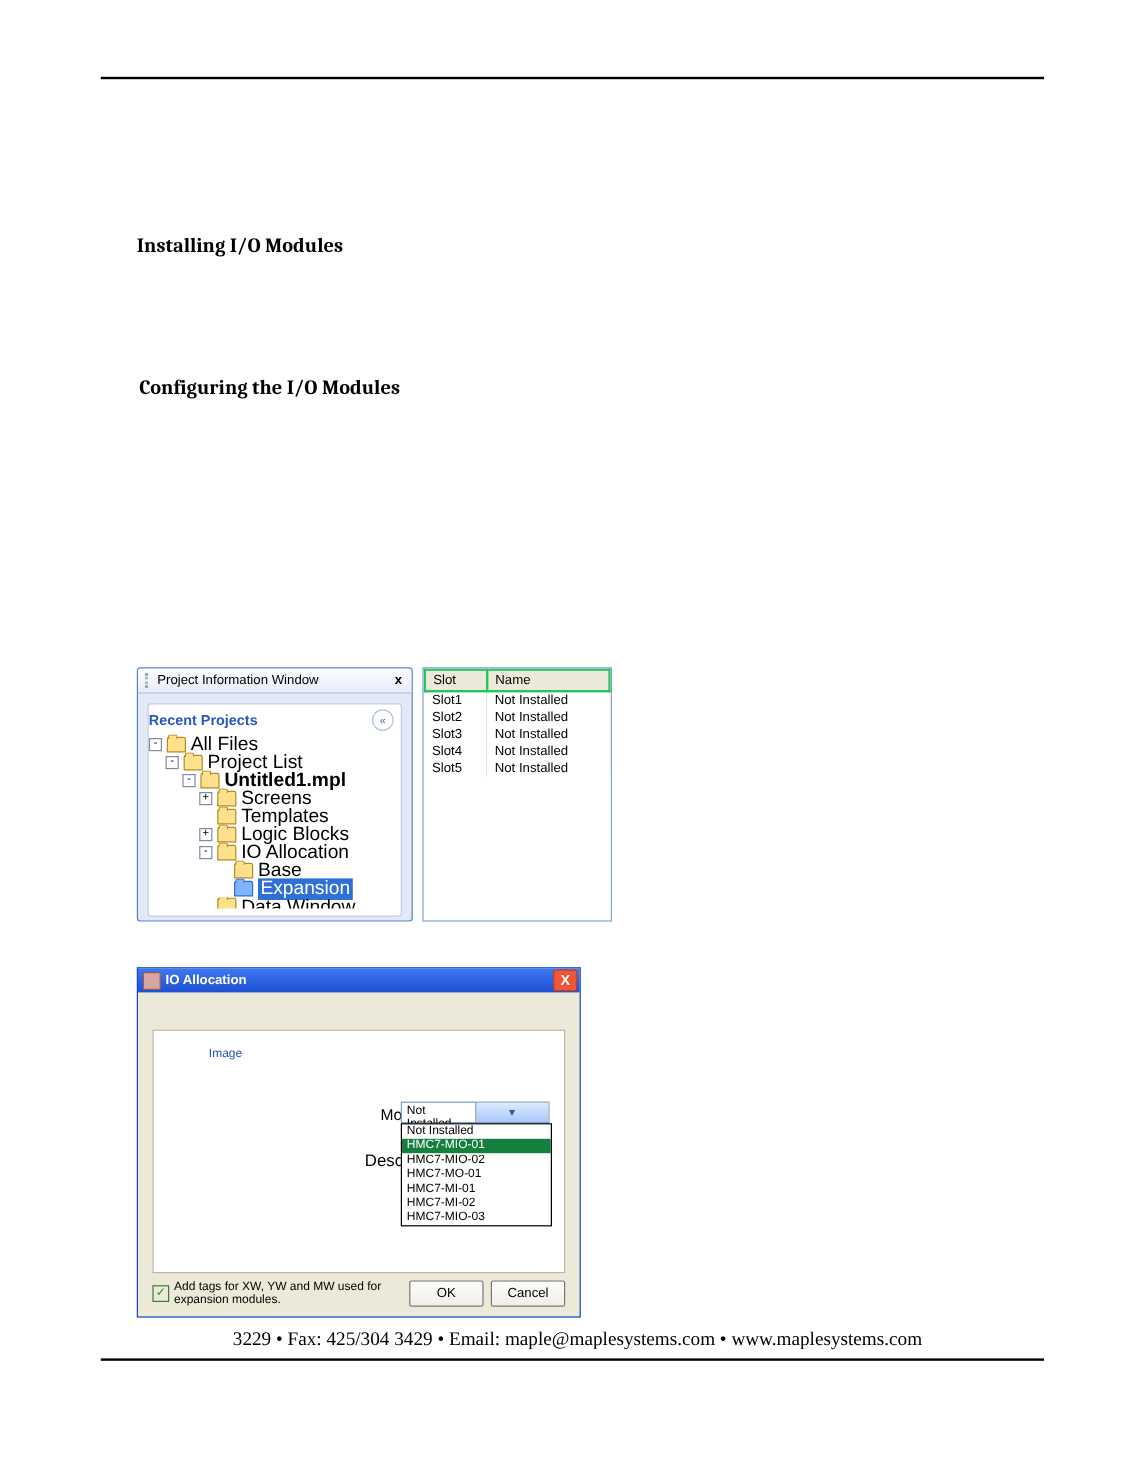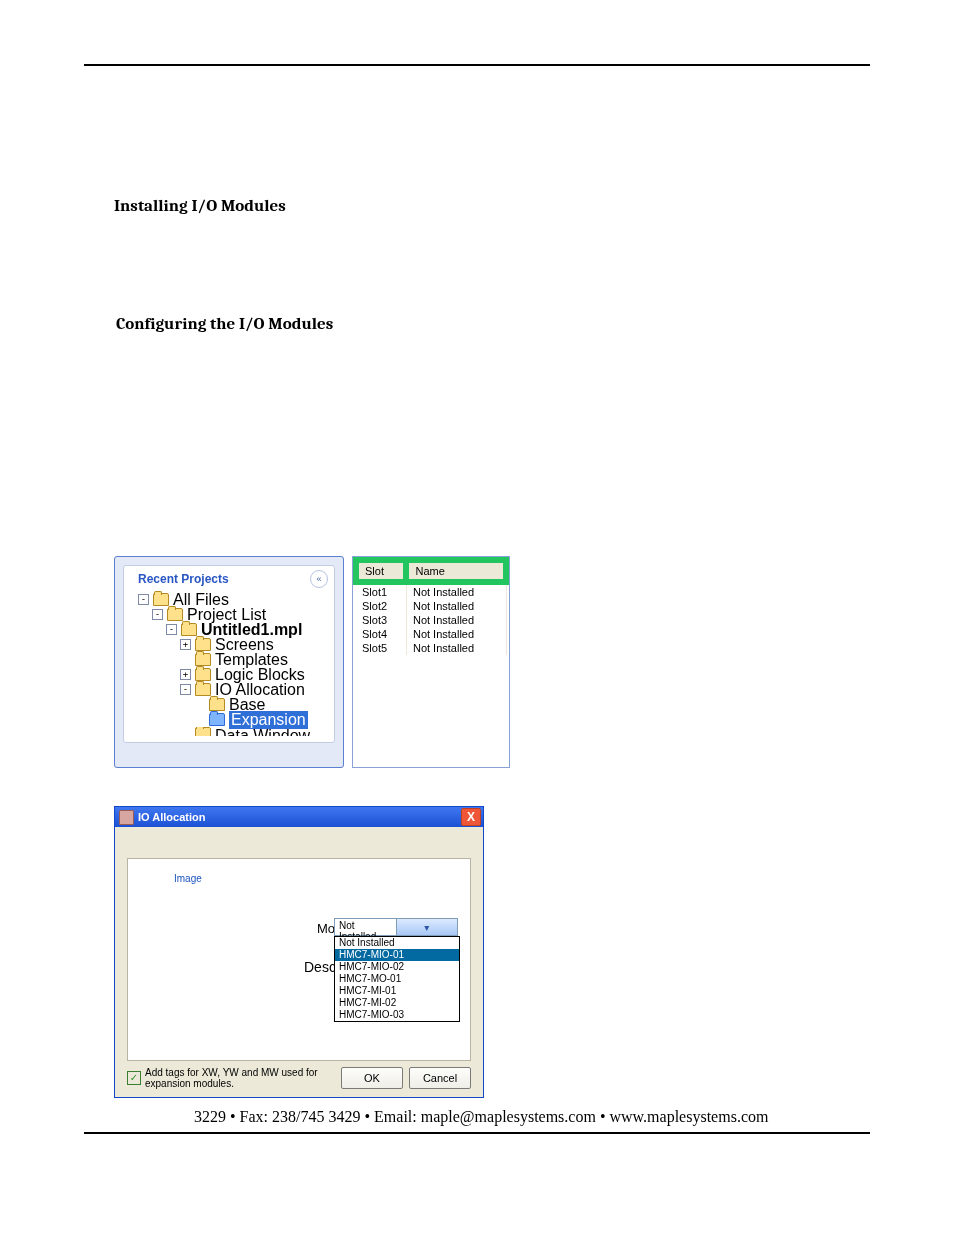--- a/index.html
+++ b/index.html
@@ -13,21 +13,21 @@
   .footer{position:absolute;top:1108px;left:194px;font-size:16px;white-space:pre}
   
   .piw{position:absolute;left:114px;top:556px;width:228px;height:210px;
        background:#e3e9f6;border:1px solid #5a7fcf;border-radius:3px;
        font:11px Tahoma,Arial,sans-serif;color:#000;overflow:hidden}
   .piw-titlebar{display:flex;align-items:center;height:20px;
        background:linear-gradient(#fdfdff,#e6ebf7);border-bottom:1px solid #b6c3e1;padding-left:6px}
   .piw-grip{width:4px;height:12px;border-left:2px dotted #9aa;margin-right:4px}
   .piw-title{flex:1}
   .piw-x{width:14px;text-align:center;font-weight:bold;color:#000;cursor:default;margin-right:4px}
-  .piw-pane{margin:8px;background:#fff;border:1px solid #c3cde2;border-radius:3px;padding:4px 6px 6px 14px}
+  .piw-pane{margin:8px;background:#fff;border:1px solid #c3cde2;border-radius:3px;padding:4px 6px 6px 0}
   .rp-header{display:flex;align-items:center;justify-content:space-between}
   .rp-label{color:#2a57c3;font-weight:bold;font-size:12px}
   .rp-chev{width:16px;height:16px;border:1px solid #b6c3e1;border-radius:50%;
            display:flex;align-items:center;justify-content:center;font-size:9px;color:#4a66a0}
   .tree{margin-top:4px}
   .tree-row{display:flex;align-items:center;height:15px}
   .tree-row .ind{display:inline-block}
   .toggle{width:9px;height:9px;border:1px solid #7e8aa6;background:#fff;
           display:inline-flex;align-items:center;justify-content:center;
           font:9px/1 monospace;color:#000;margin-right:4px}
@@ -36,21 +36,21 @@
   .folder::before{content:"";position:absolute;top:-3px;left:0;width:6px;height:3px;background:#ffe18c;border:1px solid #b48b22;border-bottom:none;border-radius:2px 2px 0 0}
   .folder.sel{background:#7fb5ff;border-color:#2e6bd6}
   .folder.sel::before{background:#7fb5ff;border-color:#2e6bd6}
   .tree-label{font-size:16px}
   .tree-label.bold{font-weight:bold}
   .tree-label.sel{background:#2f6fd8;color:#fff;padding:0 2px}
   
   .slotwin{position:absolute;left:352px;top:556px;width:156px;height:210px;
            background:#fff;border:1px solid #88a1d6;font:11px Tahoma,Arial,sans-serif;overflow:hidden}
   .slotwin table{border-collapse:collapse;width:100%}
-  .slotwin th{background:#ece9d8;border:6px solid #22c55e;padding:2px 6px;text-align:left;font-weight:normal}
+  .slotwin th{background:#ece9d8;border:2px solid #22c55e;padding:2px 6px;text-align:left;font-weight:normal}
   .slotwin td{padding:1px 6px;border-right:1px solid #ece9d8}
   
   .ioa{position:absolute;left:114px;top:806px;width:368px;height:290px;
        border:1px solid #1247c8;background:#ece9d8;font:11px Tahoma,Arial,sans-serif}
   .ioa-titlebar{height:20px;background:linear-gradient(#3f77f0,#1c50d4);
        color:#fff;display:flex;align-items:center;padding:0 2px 0 4px;font-weight:bold}
   .ioa-title{flex:1;display:flex;align-items:center;gap:4px}
   .ioa-appicon{width:13px;height:13px;background:#d7a6a0;border:1px solid #9a5b55;border-radius:1px}
   .ioa-close{width:18px;height:16px;background:#ef5537;border:1px solid #c14223;border-radius:2px;
              color:#fff;display:flex;align-items:center;justify-content:center;font-weight:bold;font-size:12px}
@@ -64,39 +64,44 @@
   .grp-title{position:absolute;left:46px;top:14px;color:#1b52c0;font-size:10px}
   .lbl-model{position:absolute;left:189px;top:62px;font-size:13px}
   .lbl-descr{position:absolute;left:176px;top:100px;font-size:14px}
   .model-sel{position:absolute;left:206px;top:59px;width:124px}
   .model-sel .box{height:16px;border:1px solid #7f9db9;background:#fff;display:flex}
   .model-sel .box span{flex:1;padding:1px 4px;font-size:10px}
   .model-sel .arrow{width:15px;background:linear-gradient(#dceaff,#a9c8f6);border-left:1px solid #7f9db9;
                     display:flex;align-items:center;justify-content:center;color:#2c57a6;font-size:9px}
   .drop{position:absolute;left:206px;top:77px;width:124px;border:1px solid #000;background:#fff}
   .drop div{font-size:10px;padding:0 4px;line-height:12px}
-  .drop div.sel{background:#0369a1;color:#fff}
+  .drop div.sel{background:#15803d;color:#fff}
   .descr-box{position:absolute;left:206px;top:96px;width:124px;height:56px;}
   .ftr{position:absolute;left:12px;right:12px;bottom:8px;display:flex;align-items:center}
   .chk{width:12px;height:12px;border:1px solid #3a7e32;margin-right:4px;display:inline-flex;align-items:center;justify-content:center}
   .chk::after{content:"✓";color:#2f8f2b;font-size:10px;line-height:1}
   .ftr-label{font-size:10px;flex:1}
   .btn{min-width:44px;height:20px;border:1px solid #7a7a7a;background:linear-gradient(#fdfdfb,#efeee7);
        border-radius:2px;font-size:11px;margin-left:6px;padding:0 8px;display:inline-flex;align-items:center;justify-content:center;cursor:default}
 </style>
 </head>
 <body>
 
 <div class="page">
   <div class="hr top"></div>
 
   <div class="heading h1">Installing I/O Modules</div>
   <div class="heading h2">Configuring the I/O Modules</div>
 
   <div class="piw">
+    <div class="piw-titlebar">
+      <span class="piw-grip"></span>
+      <span class="piw-title">Project Information Window</span>
+      <span class="piw-x">x</span>
+    </div>
     <div class="piw-pane">
       <div class="rp-header">
         <span class="rp-label">Recent Projects</span>
         <span class="rp-chev">«</span>
       </div>
       <div class="tree" id="tree">
           <div class="tree-row">
             <span class="ind" style="width: 0px;"></span>
             <span class="toggle">-</span>
             <span class="folder"></span>
@@ -226,14 +231,14 @@
       <div class="ftr">
         <span class="chk"></span>
         <span class="ftr-label">Add tags for XW, YW and MW used for expansion  modules.</span>
         <span class="btn">OK</span>
         <span class="btn">Cancel</span>
       </div>
     </div>
   </div>
 
   <div class="hr bot"></div>
-  <div class="footer">3229 • Fax: 238/745 3429 • Email: maple@maplesystems.com • www.maplesystems.com</div>
+  <div class="footer">3229 • Fax: 425/304 3429 • Email: maple@maplesystems.com • www.maplesystems.com</div>
 </div>
 
 </body></html>

